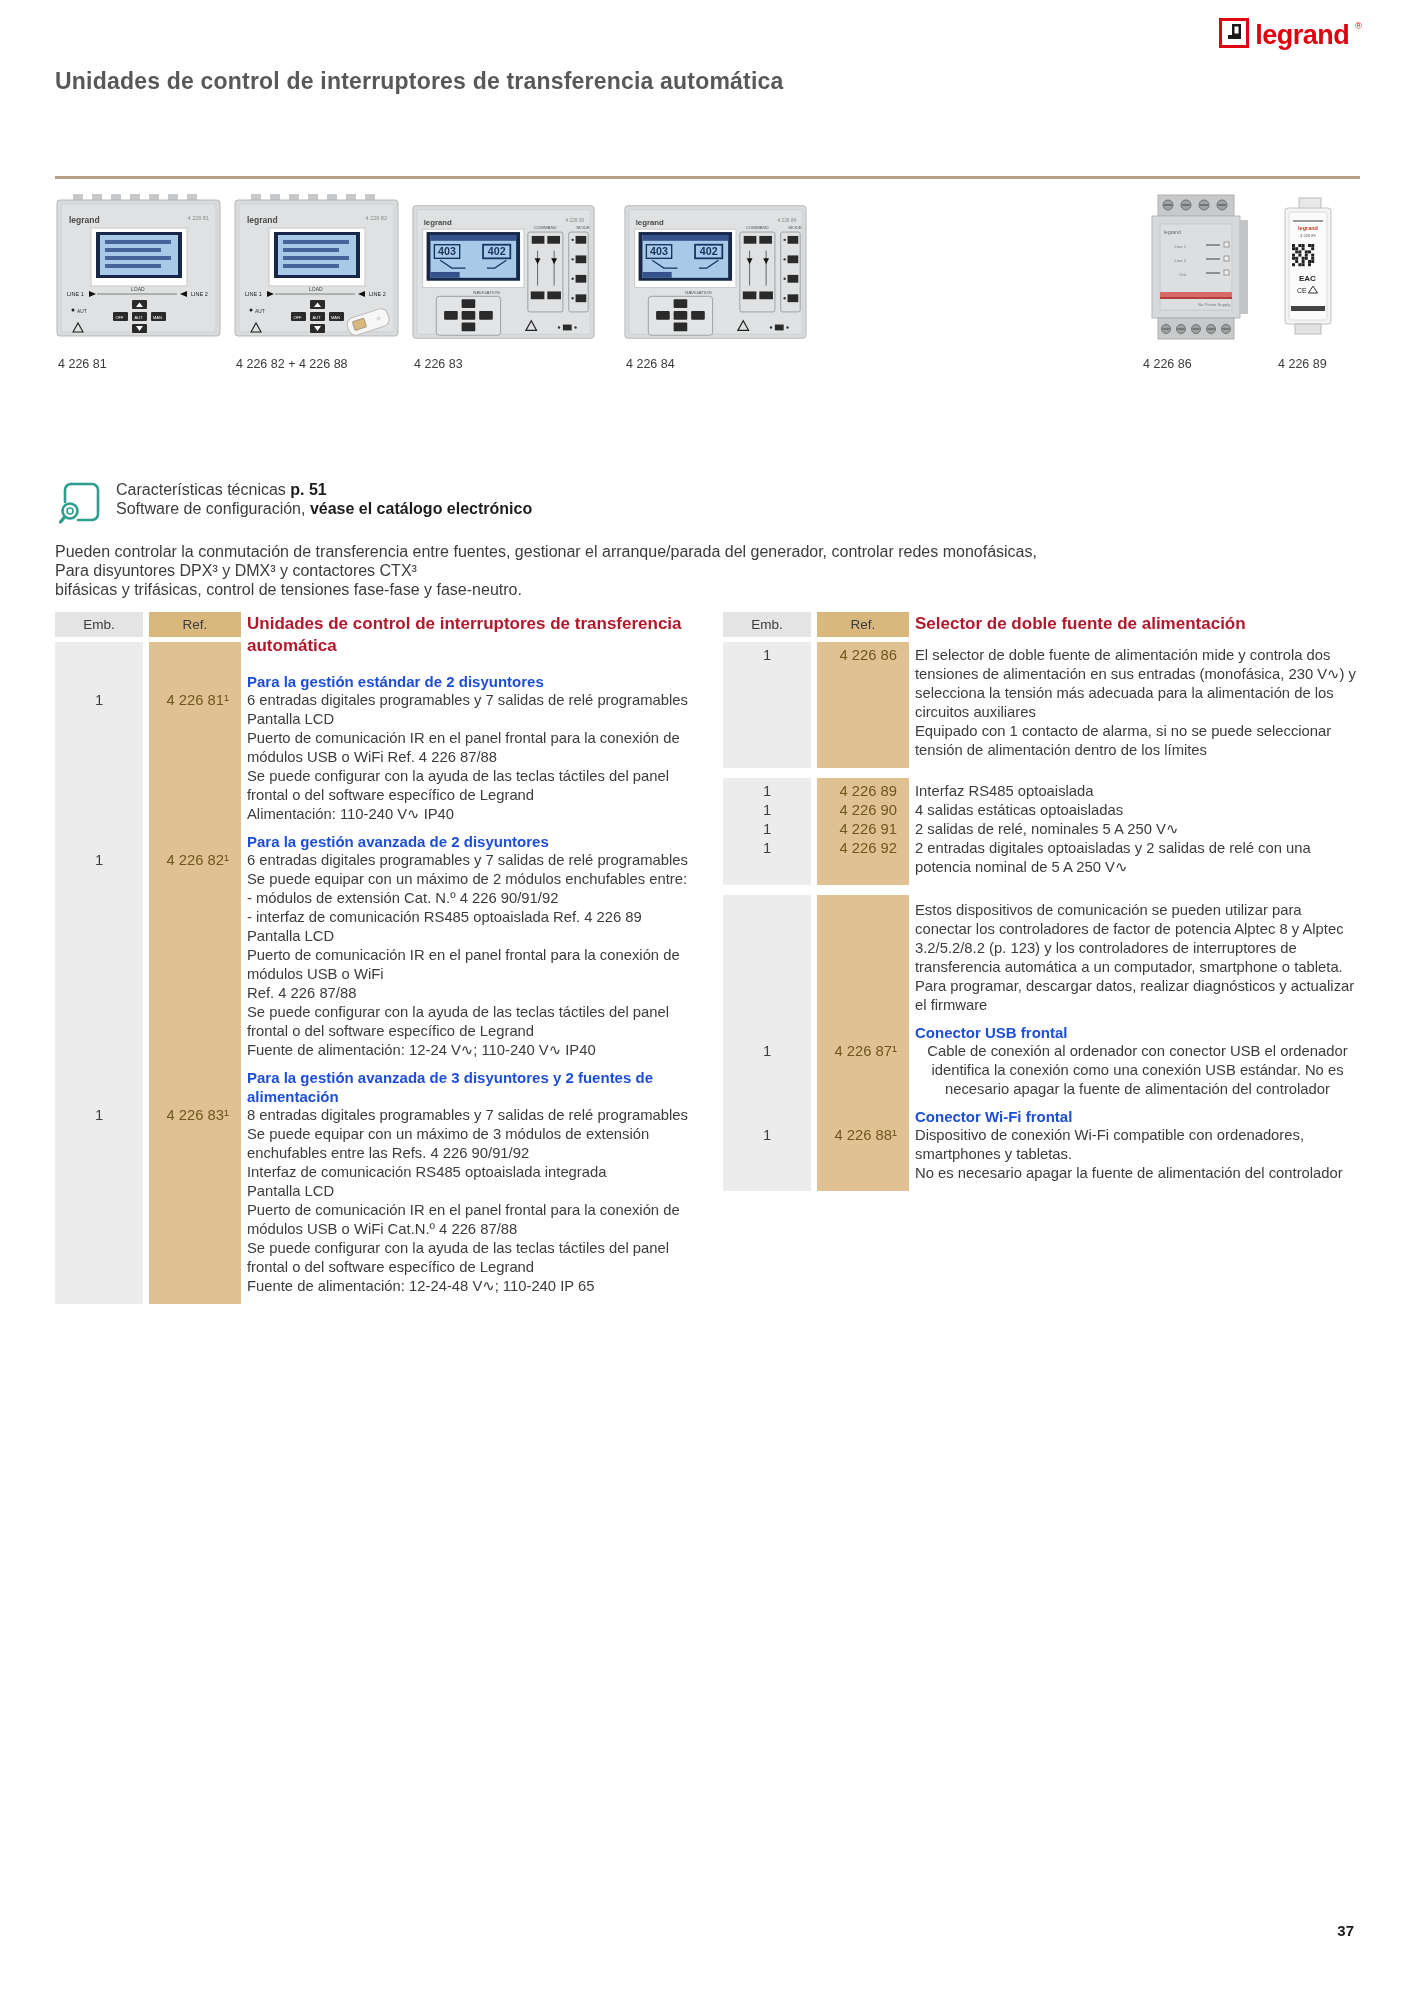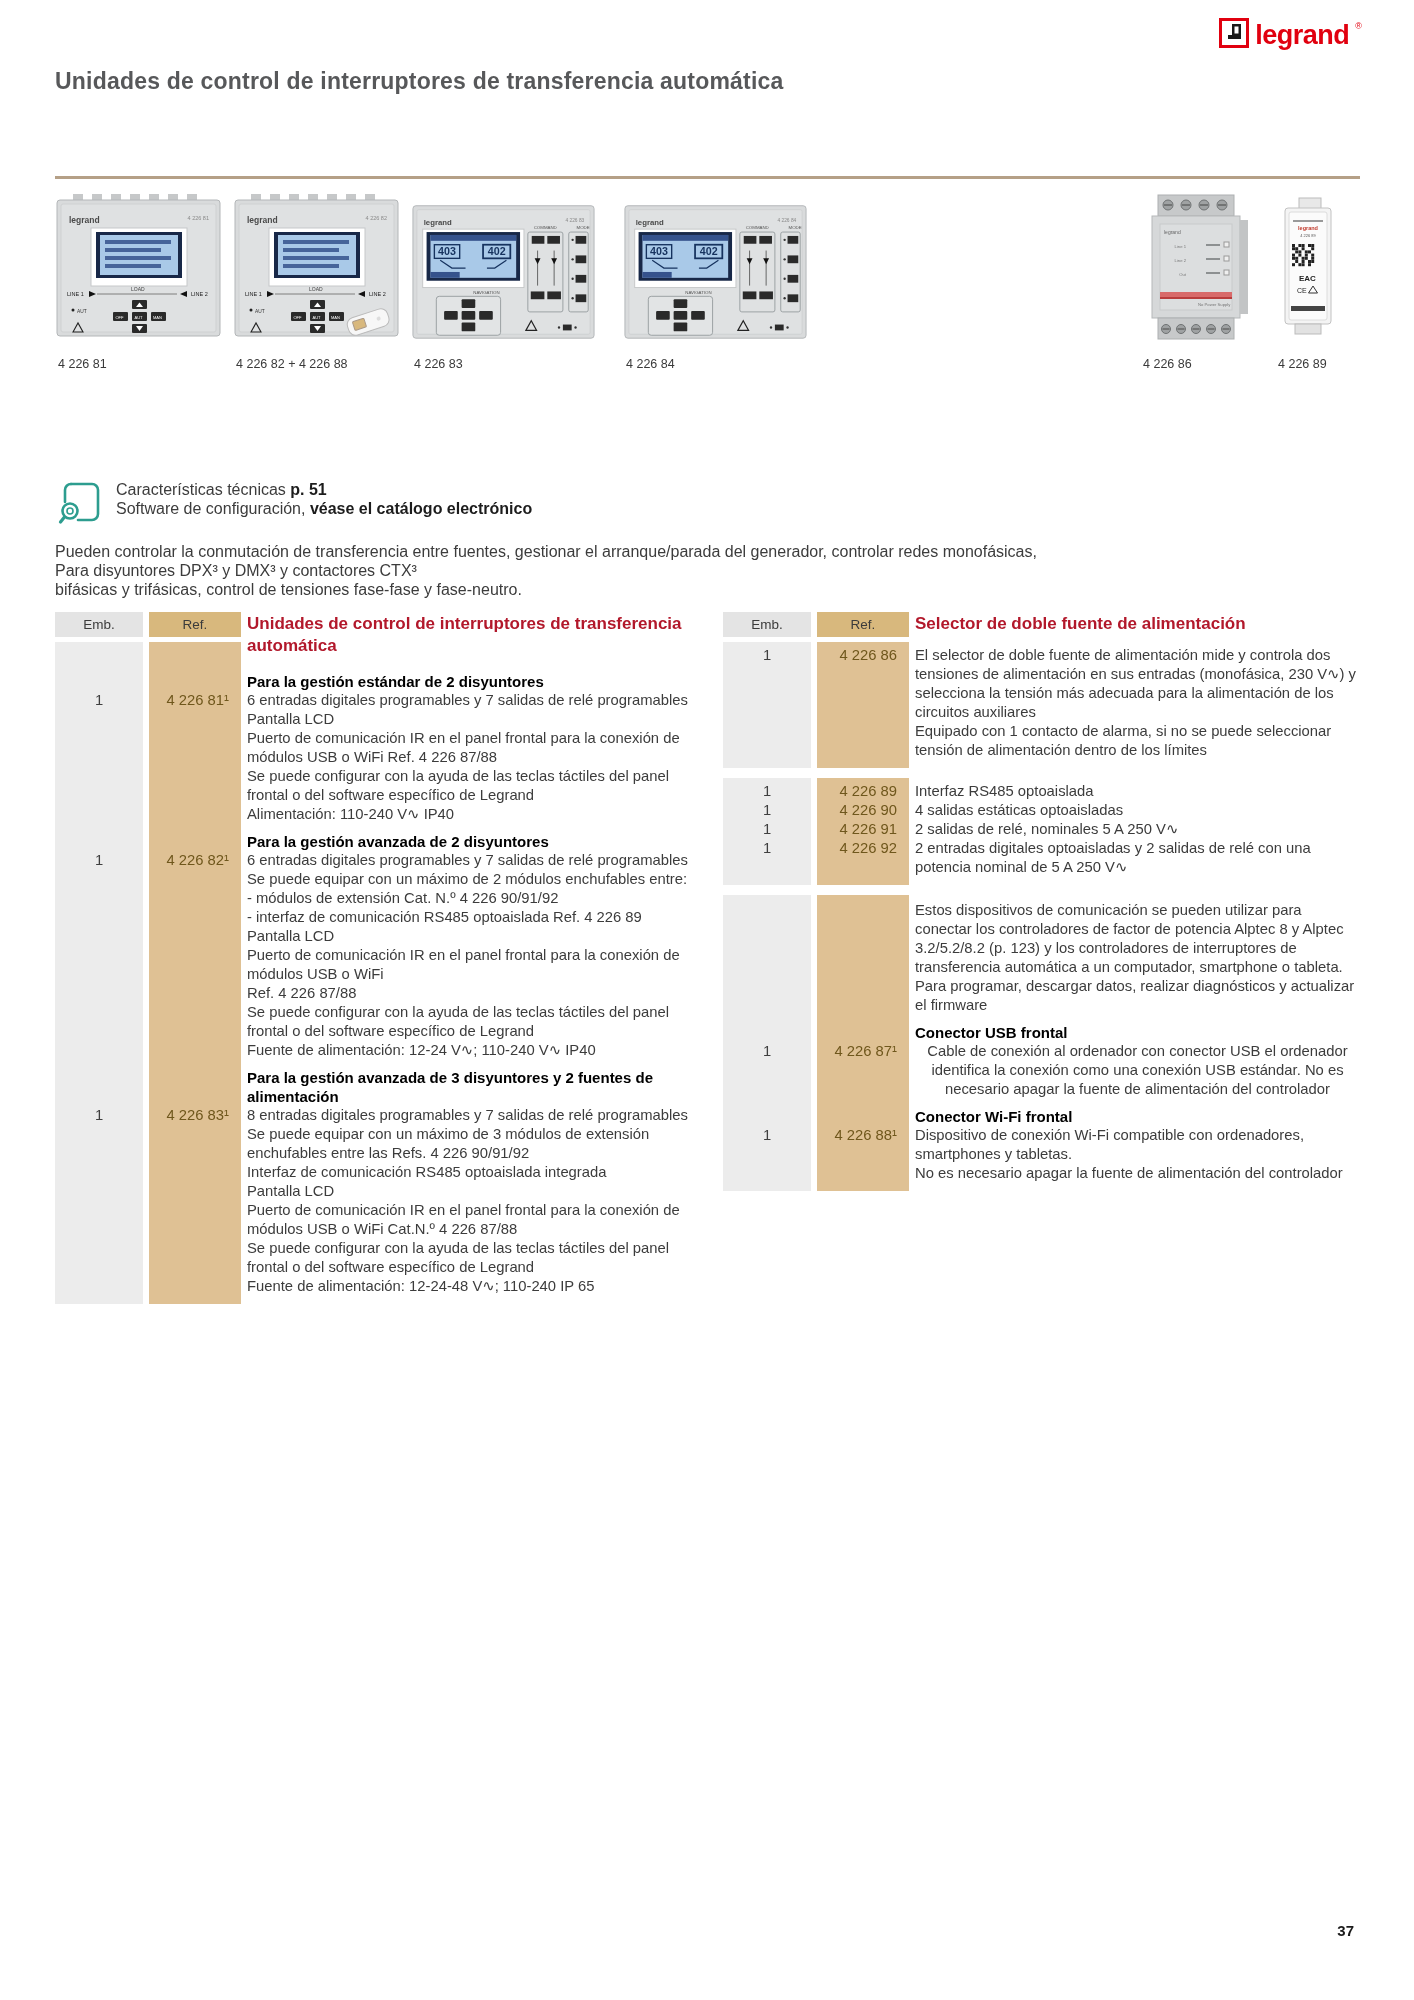--- a/index.html
+++ b/index.html
@@ -44,21 +44,21 @@
   .h-ref{background:#d8b87d;grid-column:3;}
   .t-title{grid-column:5;color:#b2182b;font-size:17px;font-weight:bold;line-height:22px;margin-top:1px;}
   .t-section{position:relative;padding-top:4px;padding-bottom:8px;}
   .t-section + .t-section{margin-top:10px;}
   .stripe{position:absolute;top:0;bottom:0;}
   .stripe-emb{left:0;width:88px;background:#ececec;}
   .stripe-ref{left:94px;width:92px;background:#dfc194;}
   .t-section .t-row{position:relative;}
   .sec-title{grid-column:5;grid-row:1;color:#b2182b;font-size:17px;font-weight:bold;line-height:22px;margin:2px 0 3px 0;}
   .sec-intro{grid-column:5;grid-row:1;font-size:14.8px;line-height:19px;margin-top:2px;}
-  .r-heading{grid-column:5;font-size:15px;font-weight:bold;color:#000000;line-height:19px;}
+  .r-heading{grid-column:5;font-size:15px;font-weight:bold;color:#1d4ed8;line-height:19px;}
   .gap-top{margin-top:8px;}
   .pad-top{margin-top:26px;}
   .r-lines{grid-column:5;font-size:14.8px;line-height:19px;color:#3c3c3c;}
   .r-emb{grid-column:1;text-align:center;font-size:14.8px;line-height:19px;color:#3f3f3f;}
   .r-ref{grid-column:3;text-align:right;padding-right:12px;font-size:14.8px;line-height:19px;color:#6f571c;}
 
   .page-number{position:absolute;top:1922px;right:60px;font-size:15px;font-weight:bold;color:#1a1a1a;}
 
   svg text{font-family:"Liberation Sans","DejaVu Sans",sans-serif;}
 </style>

